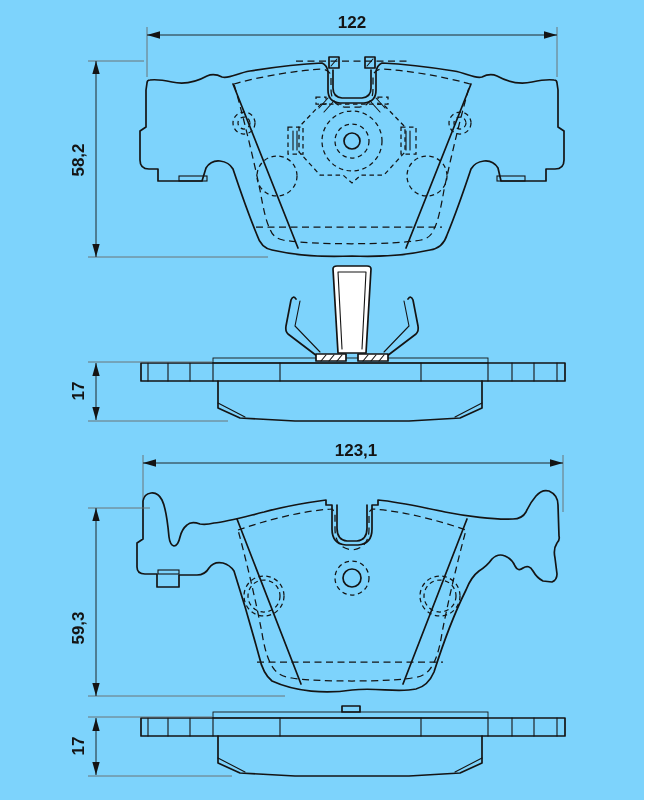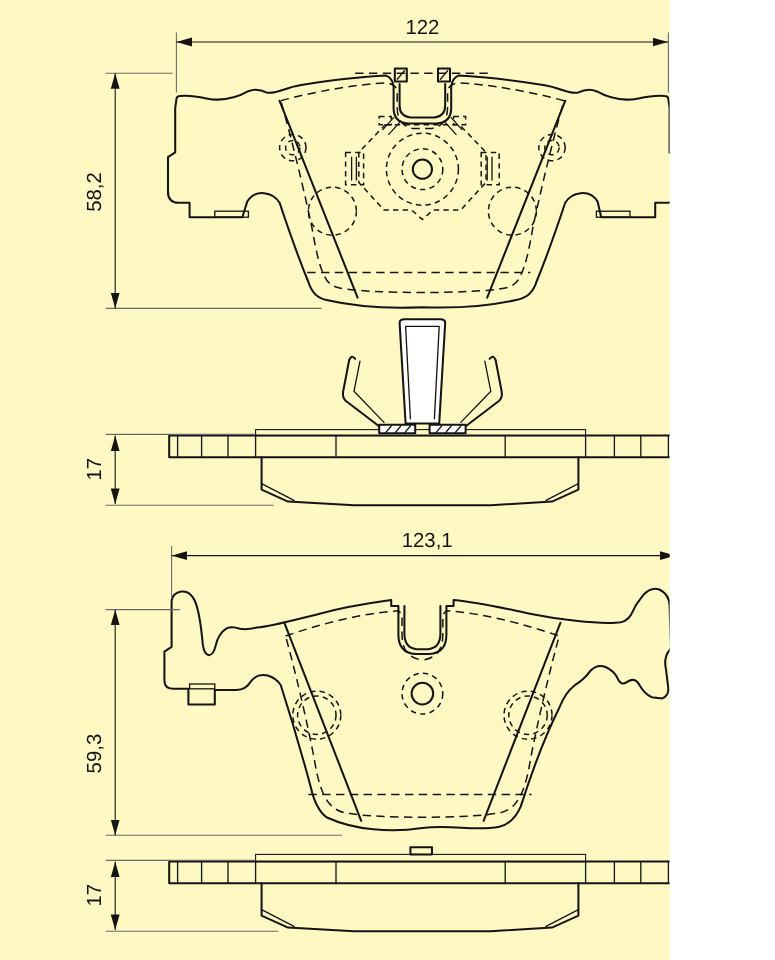--- a/index.html
+++ b/index.html
@@ -1,17 +1,17 @@
 <!DOCTYPE html>
 <html><head>
 <meta charset="utf-8">
 <style>
   html,body{margin:0;padding:0;background:#ffffff;}
-  .sheet{position:relative;width:558px;height:800px;background:#fef9c3;overflow:hidden;
-         font-family:"Liberation Sans", sans-serif;}
+  .sheet{position:relative;width:644px;height:800px;background:#7dd3fc;overflow:hidden;
+         font-family:"Liberation Sans", sans-serif;font-weight:bold;}
   svg{display:block;}
   text{font-family:"Liberation Sans", sans-serif;font-size:17px;fill:#141414;}
   .obj{stroke:#141414;stroke-width:1.7;fill:none;stroke-linejoin:round;stroke-linecap:round;}
   .objf{stroke:#141414;stroke-width:1.7;fill:#ffffff;stroke-linejoin:round;}
   .thin{stroke:#141414;stroke-width:0.9;fill:none;}
   .ext{stroke:#6a6a6a;stroke-width:0.9;fill:none;}
   .dash{stroke:#141414;stroke-width:1.25;fill:none;stroke-dasharray:7 4.5;stroke-linejoin:round;}
   .dashc{stroke:#141414;stroke-width:1.25;fill:none;stroke-dasharray:4.5 3.5;}
   .det{stroke:#141414;stroke-width:1.1;fill:none;stroke-linecap:round;}
 </style>

